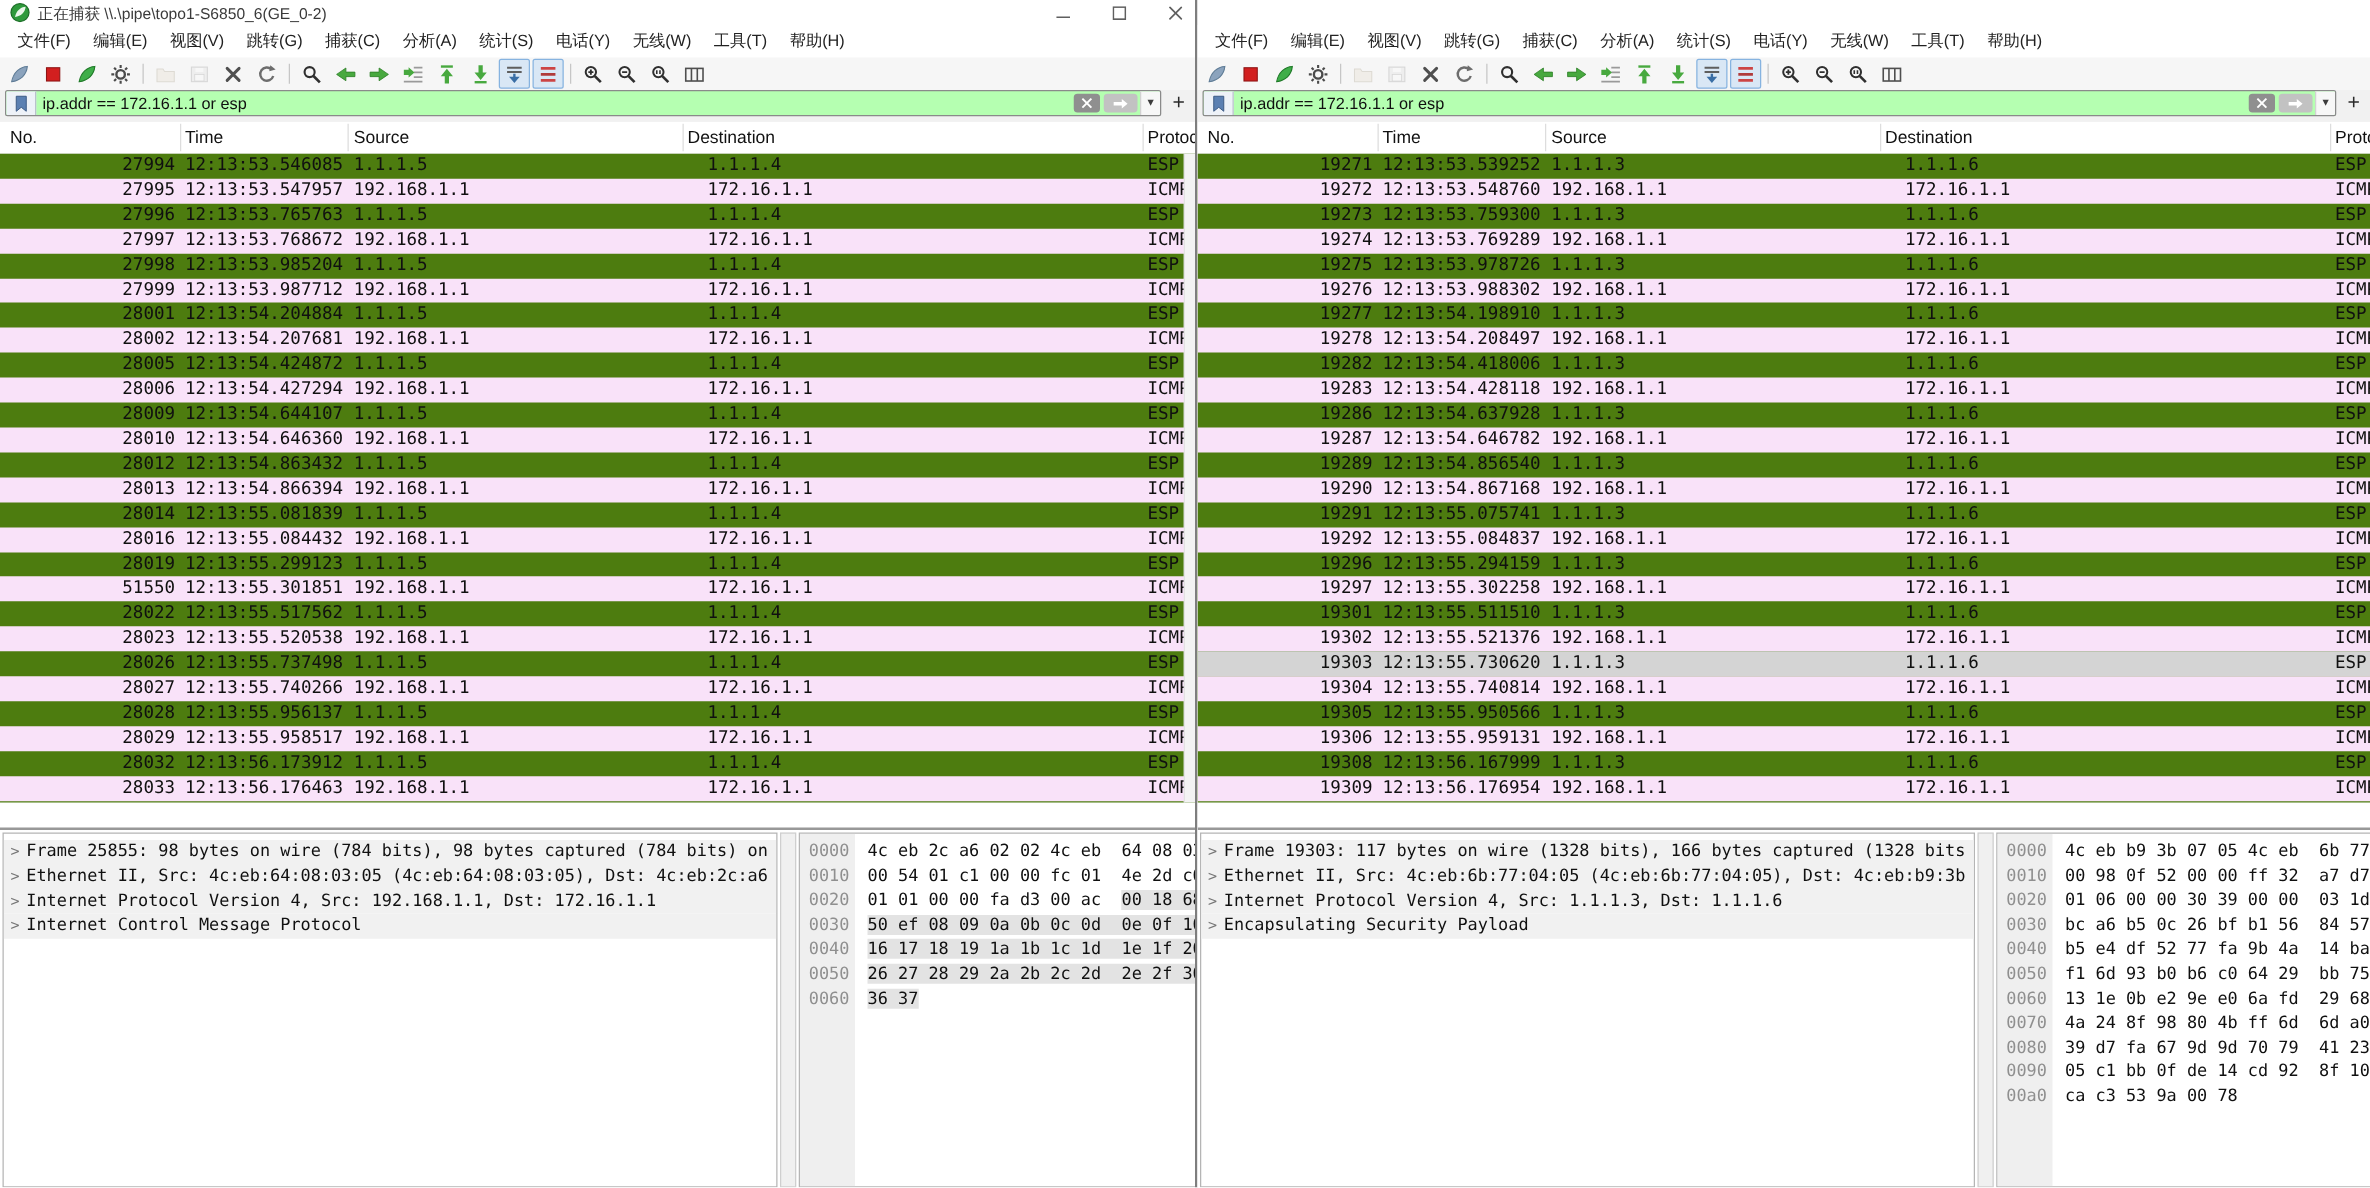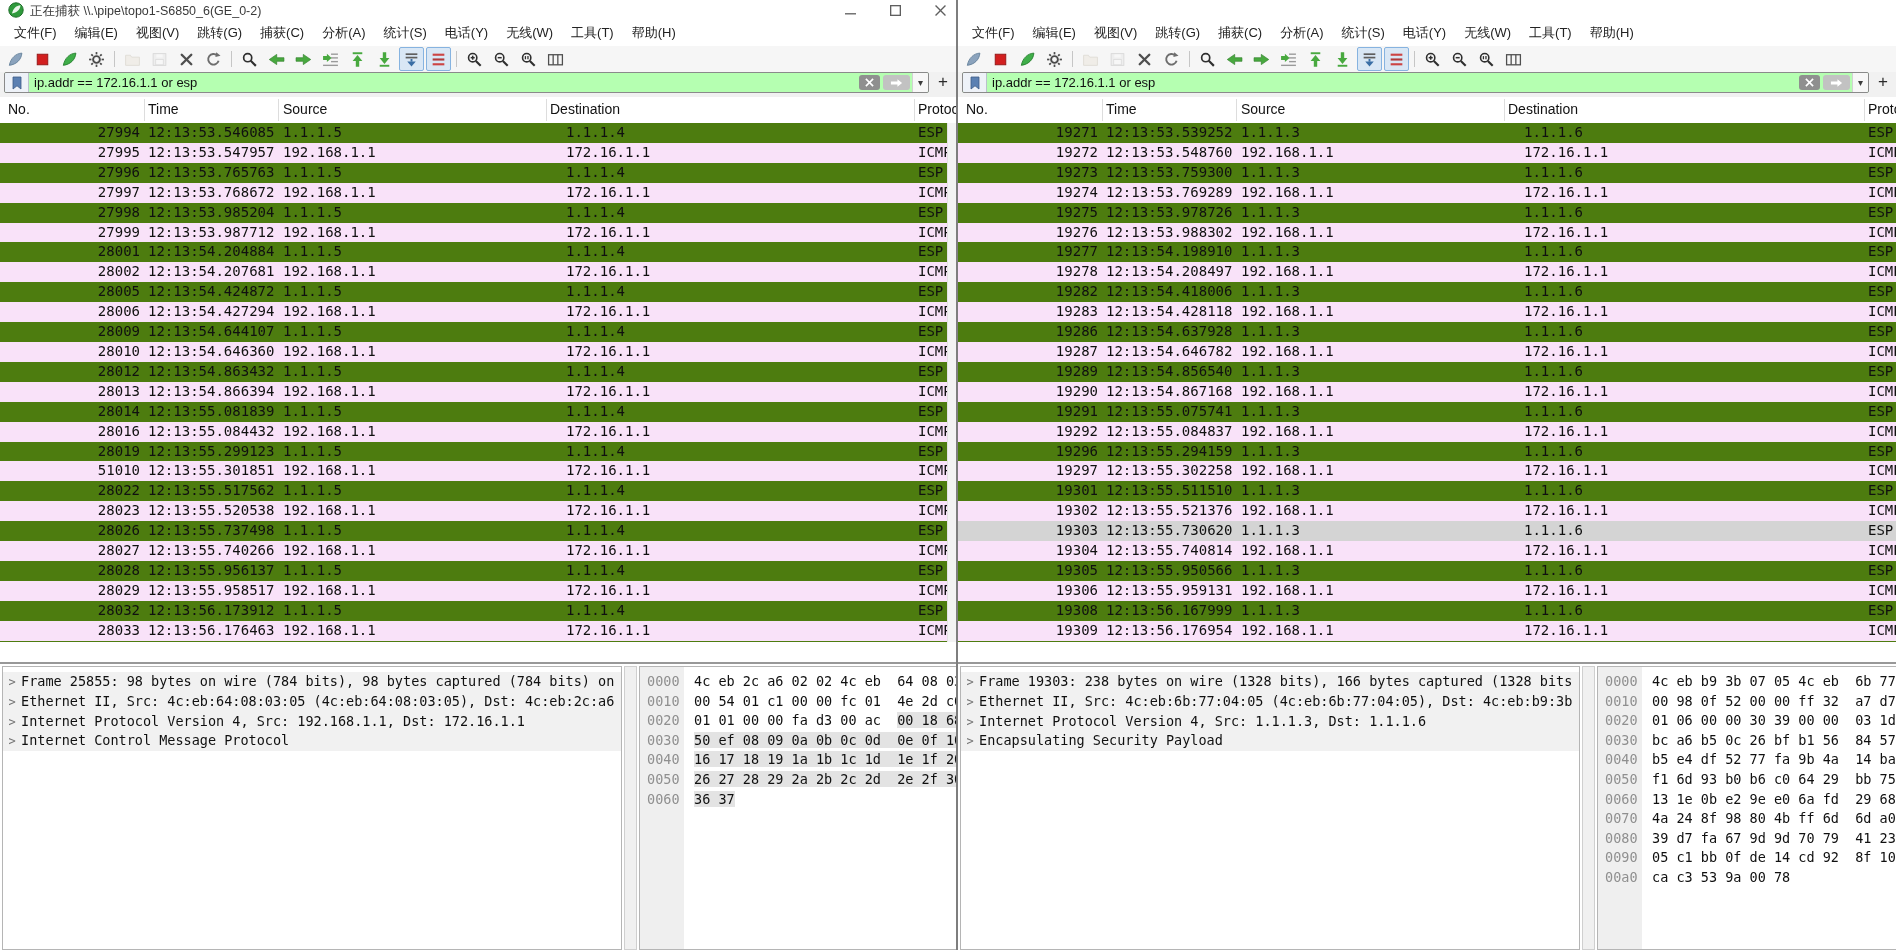--- a/index.html
+++ b/index.html
@@ -344,21 +344,21 @@
       <div class="prow icmp"><span class="pc c-no">28002</span><span class="pc c-time">12:13:54.207681</span><span class="pc c-src">192.168.1.1</span><span class="pc c-dst">172.16.1.1</span><span class="pc c-proto">ICMP</span></div>
       <div class="prow"><span class="pc c-no">28005</span><span class="pc c-time">12:13:54.424872</span><span class="pc c-src">1.1.1.5</span><span class="pc c-dst">1.1.1.4</span><span class="pc c-proto">ESP</span></div>
       <div class="prow icmp"><span class="pc c-no">28006</span><span class="pc c-time">12:13:54.427294</span><span class="pc c-src">192.168.1.1</span><span class="pc c-dst">172.16.1.1</span><span class="pc c-proto">ICMP</span></div>
       <div class="prow"><span class="pc c-no">28009</span><span class="pc c-time">12:13:54.644107</span><span class="pc c-src">1.1.1.5</span><span class="pc c-dst">1.1.1.4</span><span class="pc c-proto">ESP</span></div>
       <div class="prow icmp"><span class="pc c-no">28010</span><span class="pc c-time">12:13:54.646360</span><span class="pc c-src">192.168.1.1</span><span class="pc c-dst">172.16.1.1</span><span class="pc c-proto">ICMP</span></div>
       <div class="prow"><span class="pc c-no">28012</span><span class="pc c-time">12:13:54.863432</span><span class="pc c-src">1.1.1.5</span><span class="pc c-dst">1.1.1.4</span><span class="pc c-proto">ESP</span></div>
       <div class="prow icmp"><span class="pc c-no">28013</span><span class="pc c-time">12:13:54.866394</span><span class="pc c-src">192.168.1.1</span><span class="pc c-dst">172.16.1.1</span><span class="pc c-proto">ICMP</span></div>
       <div class="prow"><span class="pc c-no">28014</span><span class="pc c-time">12:13:55.081839</span><span class="pc c-src">1.1.1.5</span><span class="pc c-dst">1.1.1.4</span><span class="pc c-proto">ESP</span></div>
       <div class="prow icmp"><span class="pc c-no">28016</span><span class="pc c-time">12:13:55.084432</span><span class="pc c-src">192.168.1.1</span><span class="pc c-dst">172.16.1.1</span><span class="pc c-proto">ICMP</span></div>
       <div class="prow"><span class="pc c-no">28019</span><span class="pc c-time">12:13:55.299123</span><span class="pc c-src">1.1.1.5</span><span class="pc c-dst">1.1.1.4</span><span class="pc c-proto">ESP</span></div>
-      <div class="prow icmp"><span class="pc c-no">51010</span><span class="pc c-time">12:13:55.301851</span><span class="pc c-src">192.168.1.1</span><span class="pc c-dst">172.16.1.1</span><span class="pc c-proto">ICMP</span></div>
+      <div class="prow icmp"><span class="pc c-no">51550</span><span class="pc c-time">12:13:55.301851</span><span class="pc c-src">192.168.1.1</span><span class="pc c-dst">172.16.1.1</span><span class="pc c-proto">ICMP</span></div>
       <div class="prow"><span class="pc c-no">28022</span><span class="pc c-time">12:13:55.517562</span><span class="pc c-src">1.1.1.5</span><span class="pc c-dst">1.1.1.4</span><span class="pc c-proto">ESP</span></div>
       <div class="prow icmp"><span class="pc c-no">28023</span><span class="pc c-time">12:13:55.520538</span><span class="pc c-src">192.168.1.1</span><span class="pc c-dst">172.16.1.1</span><span class="pc c-proto">ICMP</span></div>
       <div class="prow"><span class="pc c-no">28026</span><span class="pc c-time">12:13:55.737498</span><span class="pc c-src">1.1.1.5</span><span class="pc c-dst">1.1.1.4</span><span class="pc c-proto">ESP</span></div>
       <div class="prow icmp"><span class="pc c-no">28027</span><span class="pc c-time">12:13:55.740266</span><span class="pc c-src">192.168.1.1</span><span class="pc c-dst">172.16.1.1</span><span class="pc c-proto">ICMP</span></div>
       <div class="prow"><span class="pc c-no">28028</span><span class="pc c-time">12:13:55.956137</span><span class="pc c-src">1.1.1.5</span><span class="pc c-dst">1.1.1.4</span><span class="pc c-proto">ESP</span></div>
       <div class="prow icmp"><span class="pc c-no">28029</span><span class="pc c-time">12:13:55.958517</span><span class="pc c-src">192.168.1.1</span><span class="pc c-dst">172.16.1.1</span><span class="pc c-proto">ICMP</span></div>
       <div class="prow"><span class="pc c-no">28032</span><span class="pc c-time">12:13:56.173912</span><span class="pc c-src">1.1.1.5</span><span class="pc c-dst">1.1.1.4</span><span class="pc c-proto">ESP</span></div>
       <div class="prow icmp"><span class="pc c-no">28033</span><span class="pc c-time">12:13:56.176463</span><span class="pc c-src">192.168.1.1</span><span class="pc c-dst">172.16.1.1</span><span class="pc c-proto">ICMP</span></div>
     </div>
   <div class="listscroll"></div>
@@ -649,21 +649,21 @@
       <div class="prow icmp"><span class="pc c-no">19302</span><span class="pc c-time">12:13:55.521376</span><span class="pc c-src">192.168.1.1</span><span class="pc c-dst">172.16.1.1</span><span class="pc c-proto">ICMP</span></div>
       <div class="prow selected"><span class="pc c-no">19303</span><span class="pc c-time">12:13:55.730620</span><span class="pc c-src">1.1.1.3</span><span class="pc c-dst">1.1.1.6</span><span class="pc c-proto">ESP</span></div>
       <div class="prow icmp"><span class="pc c-no">19304</span><span class="pc c-time">12:13:55.740814</span><span class="pc c-src">192.168.1.1</span><span class="pc c-dst">172.16.1.1</span><span class="pc c-proto">ICMP</span></div>
       <div class="prow"><span class="pc c-no">19305</span><span class="pc c-time">12:13:55.950566</span><span class="pc c-src">1.1.1.3</span><span class="pc c-dst">1.1.1.6</span><span class="pc c-proto">ESP</span></div>
       <div class="prow icmp"><span class="pc c-no">19306</span><span class="pc c-time">12:13:55.959131</span><span class="pc c-src">192.168.1.1</span><span class="pc c-dst">172.16.1.1</span><span class="pc c-proto">ICMP</span></div>
       <div class="prow"><span class="pc c-no">19308</span><span class="pc c-time">12:13:56.167999</span><span class="pc c-src">1.1.1.3</span><span class="pc c-dst">1.1.1.6</span><span class="pc c-proto">ESP</span></div>
       <div class="prow icmp"><span class="pc c-no">19309</span><span class="pc c-time">12:13:56.176954</span><span class="pc c-src">192.168.1.1</span><span class="pc c-dst">172.16.1.1</span><span class="pc c-proto">ICMP</span></div>
     </div>
   <div class="panes">
     <div class="detailpane">
-        <div class="dline"><span class="dexp">&gt;</span><span>Frame 19303: 238 bytes on wire (1328 bits), 166 bytes captured (1328 bits</span></div>
+        <div class="dline"><span class="dexp">&gt;</span><span>Frame 19303: 117 bytes on wire (1328 bits), 166 bytes captured (1328 bits</span></div>
         <div class="dline"><span class="dexp">&gt;</span><span>Ethernet II, Src: 4c:eb:6b:77:04:05 (4c:eb:6b:77:04:05), Dst: 4c:eb:b9:3b</span></div>
         <div class="dline"><span class="dexp">&gt;</span><span>Internet Protocol Version 4, Src: 1.1.1.3, Dst: 1.1.1.6</span></div>
         <div class="dline"><span class="dexp">&gt;</span><span>Encapsulating Security Payload</span></div>
       </div>
     <div class="panedivider"></div>
     <div class="hexpane">
         <div class="hexgutter"></div>
         <div class="hrow"><span class="hoff">0000</span><span>4c eb b9 3b 07 05 4c eb  6b 77</span></div>
         <div class="hrow"><span class="hoff">0010</span><span>00 98 0f 52 00 00 ff 32  a7 d7</span></div>
         <div class="hrow"><span class="hoff">0020</span><span>01 06 00 00 30 39 00 00  03 1d</span></div>

